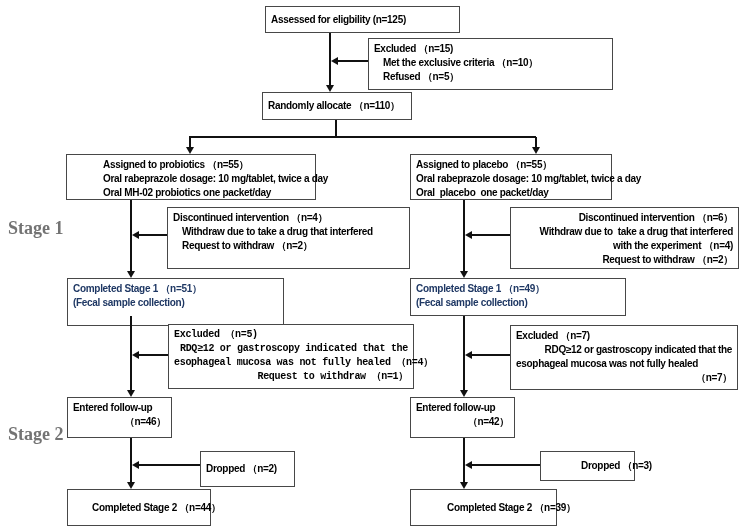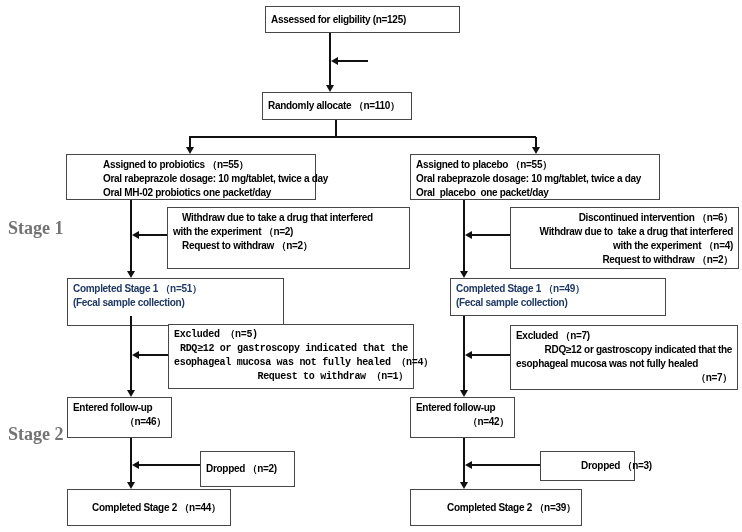--- a/index.html
+++ b/index.html
@@ -54,56 +54,61 @@
 
 <div id="canvas">
 
   <div class="stage-label" style="left:8px;top:218px;">Stage 1</div>
   <div class="stage-label" style="left:8px;top:424px;">Stage 2</div>
 
   <div class="box vcenter" style="left:265px;top:6px;width:195px;height:27px;">
     <div class="bline">Assessed for eligbility (n=125)</div>
   </div>
 
+  <div class="box" style="left:368px;top:38px;width:245px;height:52px;">
+    <div class="bline">Excluded （n=15)</div>
+    <div class="bline ind">Met the exclusive criteria （n=10）</div>
+    <div class="bline ind">Refused （n=5）</div>
+  </div>
 
   <div class="box vcenter" style="left:262px;top:92px;width:150px;height:28px;">
     <div class="bline">Randomly allocate （n=110）</div>
   </div>
 
   <div class="box" style="left:66px;top:154px;width:250px;height:46px;padding-left:36px;">
     <div class="bline">Assigned to probiotics （n=55）</div>
     <div class="bline">Oral rabeprazole dosage: 10 mg/tablet, twice a day</div>
     <div class="bline">Oral MH-02 probiotics one packet/day</div>
   </div>
 
-  <div class="box" style="left:410px;top:154px;width:250px;height:46px;">
+  <div class="box" style="left:410px;top:154px;width:202px;height:46px;">
     <div class="bline">Assigned to placebo （n=55）</div>
     <div class="bline">Oral rabeprazole dosage: 10 mg/tablet, twice a day</div>
     <div class="bline">Oral  placebo  one packet/day</div>
   </div>
 
   <div class="box" style="left:167px;top:207px;width:243px;height:62px;">
+    <div class="bline">Discontinued intervention （n=4）</div>
     <div class="bline ind">Withdraw due to take a drug that interfered</div>
-    <div class="bline">with the experiment （n=2)</div>
     <div class="bline ind">Request to withdraw （n=2）</div>
   </div>
 
   <div class="box" style="left:510px;top:207px;width:229px;height:62px;text-align:right;">
     <div class="bline">Discontinued intervention （n=6）</div>
     <div class="bline ind">Withdraw due to  take a drug that interfered</div>
     <div class="bline">with the experiment （n=4)</div>
     <div class="bline ind">Request to withdraw （n=2）</div>
   </div>
 
   <div class="box blue" style="left:67px;top:278px;width:217px;height:48px;">
     <div class="bline">Completed Stage 1 （n=51）</div>
     <div class="bline">(Fecal sample collection)</div>
   </div>
 
-  <div class="box blue" style="left:410px;top:278px;width:216px;height:38px;margin-left:40px;">
+  <div class="box blue" style="left:410px;top:278px;width:216px;height:38px;">
     <div class="bline">Completed Stage 1 （n=49）</div>
     <div class="bline">(Fecal sample collection)</div>
   </div>
 
   <div class="box" style="left:168px;top:324px;width:246px;height:65px;font-family:Liberation Mono, monospace;">
     <div class="bline">Excluded （n=5)</div>
     <div class="bline ind-s">RDQ≥12 or gastroscopy indicated that the</div>
     <div class="bline">esophageal mucosa was not fully healed （n=4）</div>
     <div class="bline ind-s">Request to withdraw （n=1）</div>
   </div>
@@ -126,25 +131,25 @@
   </div>
 
   <div class="box vcenter" style="left:200px;top:451px;width:95px;height:36px;">
     <div class="bline">Dropped （n=2)</div>
   </div>
 
   <div class="box vcenter" style="left:540px;top:451px;width:95px;height:30px;padding-left:40px;">
     <div class="bline">Dropped （n=3)</div>
   </div>
 
-  <div class="box vcenter" style="left:67px;top:489px;width:164px;height:37px;padding-left:24px;">
+  <div class="box vcenter" style="left:67px;top:489px;width:144px;height:37px;padding-left:24px;">
     <div class="bline">Completed Stage 2 （n=44）</div>
   </div>
 
-  <div class="box vcenter" style="left:410px;top:489px;width:172px;height:37px;padding-left:36px;">
+  <div class="box vcenter" style="left:410px;top:489px;width:147px;height:37px;padding-left:36px;">
     <div class="bline">Completed Stage 2 （n=39）</div>
   </div>
 
   <div class="vline" style="left:329px;top:33px;height:52px;"></div>
   <div class="arrow-down" style="left:326px;top:85px;"></div>
   <div class="hline" style="left:338px;top:60px;width:30px;"></div>
   <div class="arrow-left" style="left:331px;top:57px;"></div>
 
   <div class="vline" style="left:335px;top:120px;height:17px;"></div>
   <div class="hline" style="left:189px;top:136px;width:347px;"></div>

